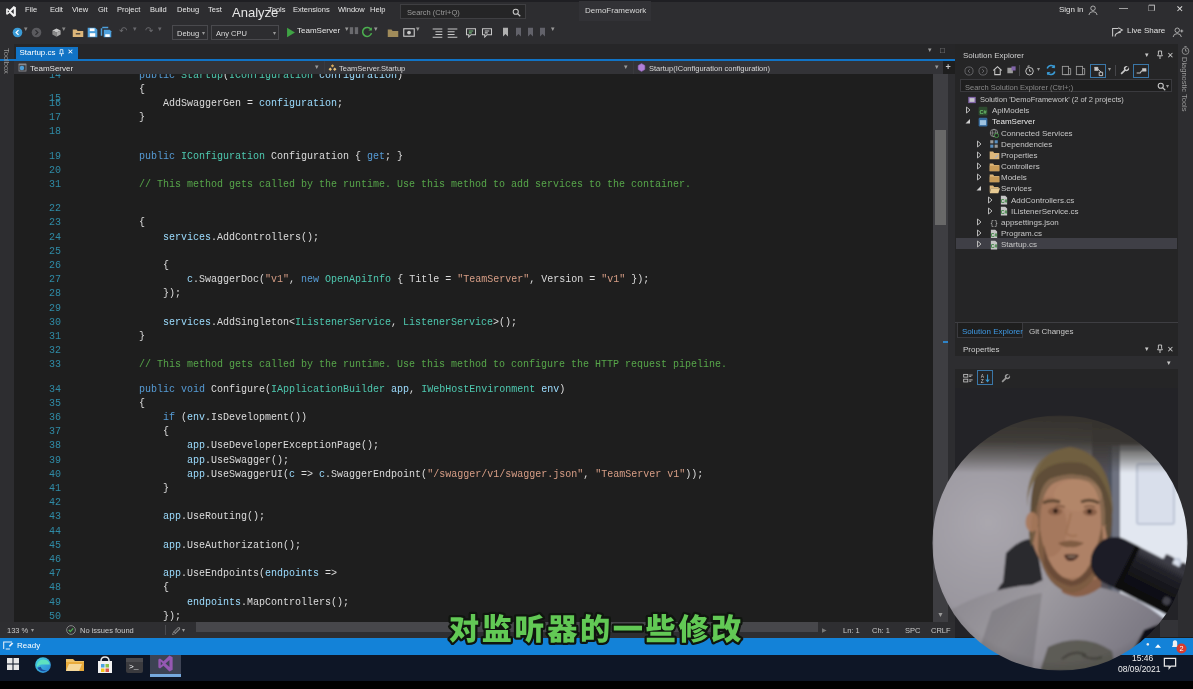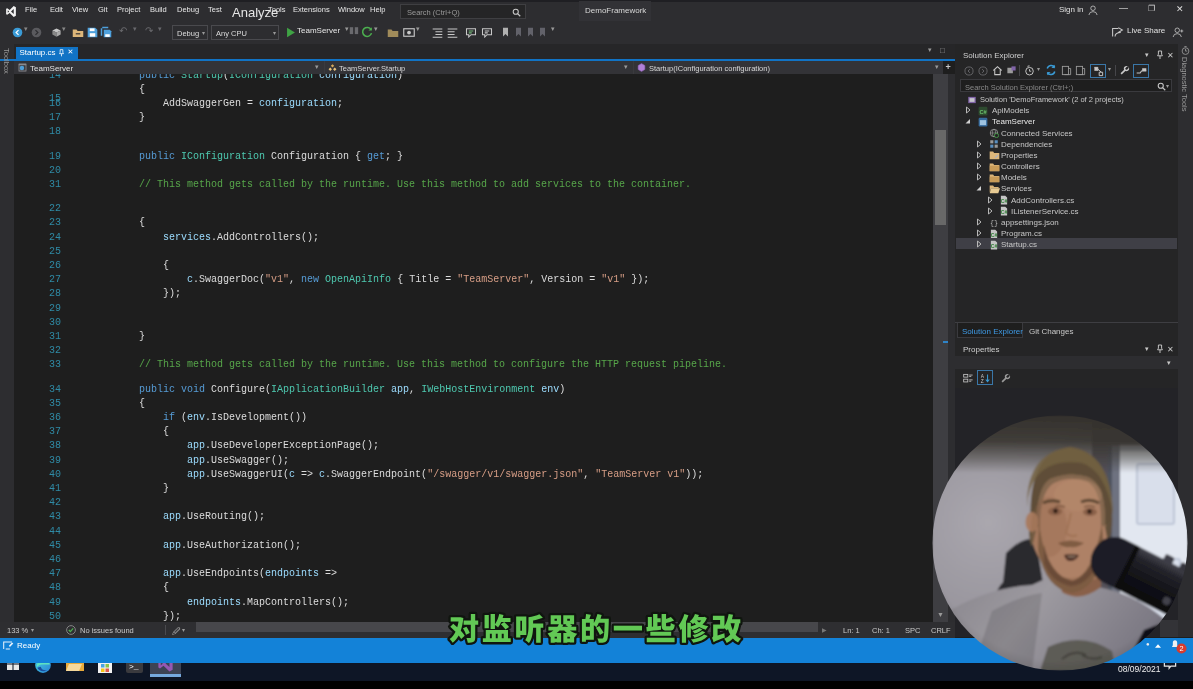--- a/index.html
+++ b/index.html
@@ -219,20 +219,21 @@
       <div class="cl" style="top:230.5px"><span class="p">            </span><span class="v">services</span><span class="p">.AddControllers();</span></div>
       <div class="ln" style="top:244.7px">25</div>
       <div class="ln" style="top:258.9px">26</div>
       <div class="cl" style="top:258.9px"><span class="p">            </span><span class="p">{</span></div>
       <div class="ln" style="top:273.1px">27</div>
       <div class="cl" style="top:273.1px"><span class="p">                </span><span class="v">c</span><span class="p">.SwaggerDoc(</span><span class="s">"v1"</span><span class="p">, </span><span class="k">new</span><span class="p"> </span><span class="t">OpenApiInfo</span><span class="p"> { Title = </span><span class="s">"TeamServer"</span><span class="p">, Version = </span><span class="s">"v1"</span><span class="p"> });</span></div>
       <div class="ln" style="top:287.3px">28</div>
       <div class="cl" style="top:287.3px"><span class="p">            </span><span class="p">});</span></div>
       <div class="ln" style="top:301.5px">29</div>
       <div class="ln" style="top:315.7px">30</div>
+      <div class="cl" style="top:315.7px"><span class="p">            </span><span class="v">services</span><span class="p">.AddSingleton&lt;</span><span class="t">IListenerService</span><span class="p">, </span><span class="t">ListenerService</span><span class="p">&gt;();</span></div>
       <div class="ln" style="top:329.9px">31</div>
       <div class="cl" style="top:329.9px"><span class="p">        </span><span class="p">}</span></div>
       <div class="ln" style="top:344.1px">32</div>
       <div class="ln" style="top:358.3px">33</div>
       <div class="cl" style="top:358.3px"><span class="p">        </span><span class="c">// This method gets called by the runtime. Use this method to configure the HTTP request pipeline.</span></div>
       <div class="ln" style="top:382.5px">34</div>
       <div class="cl" style="top:382.5px"><span class="p">        </span><span class="k">public void</span><span class="p"> Configure(</span><span class="t">IApplicationBuilder</span><span class="p"> </span><span class="v">app</span><span class="p">, </span><span class="t">IWebHostEnvironment</span><span class="p"> </span><span class="v">env</span><span class="p">)</span></div>
       <div class="ln" style="top:396.7px">35</div>
       <div class="cl" style="top:396.7px"><span class="p">        </span><span class="p">{</span></div>
       <div class="ln" style="top:410.9px">36</div>
@@ -508,21 +509,21 @@
     </svg>
  <div class="abs" style="left:0;top:48px;width:223px;height:249px;background:#232327"></div>
 </div>
 <div class="abs" style="left:1178px;top:44px;width:15px;height:593px;background:#2d2d30;z-index:4">
 <svg class="abs" style="left:3px;top:2px" width="9" height="9" viewBox="0 0 16 16">
       <circle cx="8" cy="9" r="6" fill="none" stroke="#999" stroke-width="1.5"></circle>
       <path d="M8 5 L8 9 L11 9 M6 1 L10 1" stroke="#999" stroke-width="1.5" fill="none"></path>
     </svg>
 <div class="abs" style="left:2px;top:13px;width:12px;height:110px;color:#9a9a9a;font-size:7.5px;writing-mode:vertical-lr">Diagnostic Tools</div>
 </div>
-<div class="abs" style="left:0;top:638px;width:1193px;height:25px;background:#1382d8;z-index:42">
+<div class="abs" style="left:0;top:638px;width:1193px;height:17px;background:#1382d8;z-index:42">
  <svg class="abs" style="left:3px;top:3px" width="11" height="9" viewBox="0 0 16 12">
       <path d="M1 11 L1 1 L13 1 M4 11 H10" stroke="#e8f2fb" stroke-width="1.5" fill="none"></path>
       <path d="M10 8 L15 3 L13 1.5 L8.5 6.5 Z" fill="#e8f2fb"></path>
     </svg>
  <span class="abs" style="left:17px;top:2.5px;font-size:8px;color:#fff">Ready</span>
  <span class="abs" style="left:1146px;top:3px;font-size:6px;color:#eee">●</span>
  <svg class="abs" style="left:1154.5px;top:6px" width="6" height="4" viewBox="0 0 10 6">
       <path d="M0 6 L5 0 L10 6 Z" fill="#fff"></path>
     </svg>
  <svg class="abs" style="left:1170px;top:1px" width="10" height="11" viewBox="0 0 16 16">

